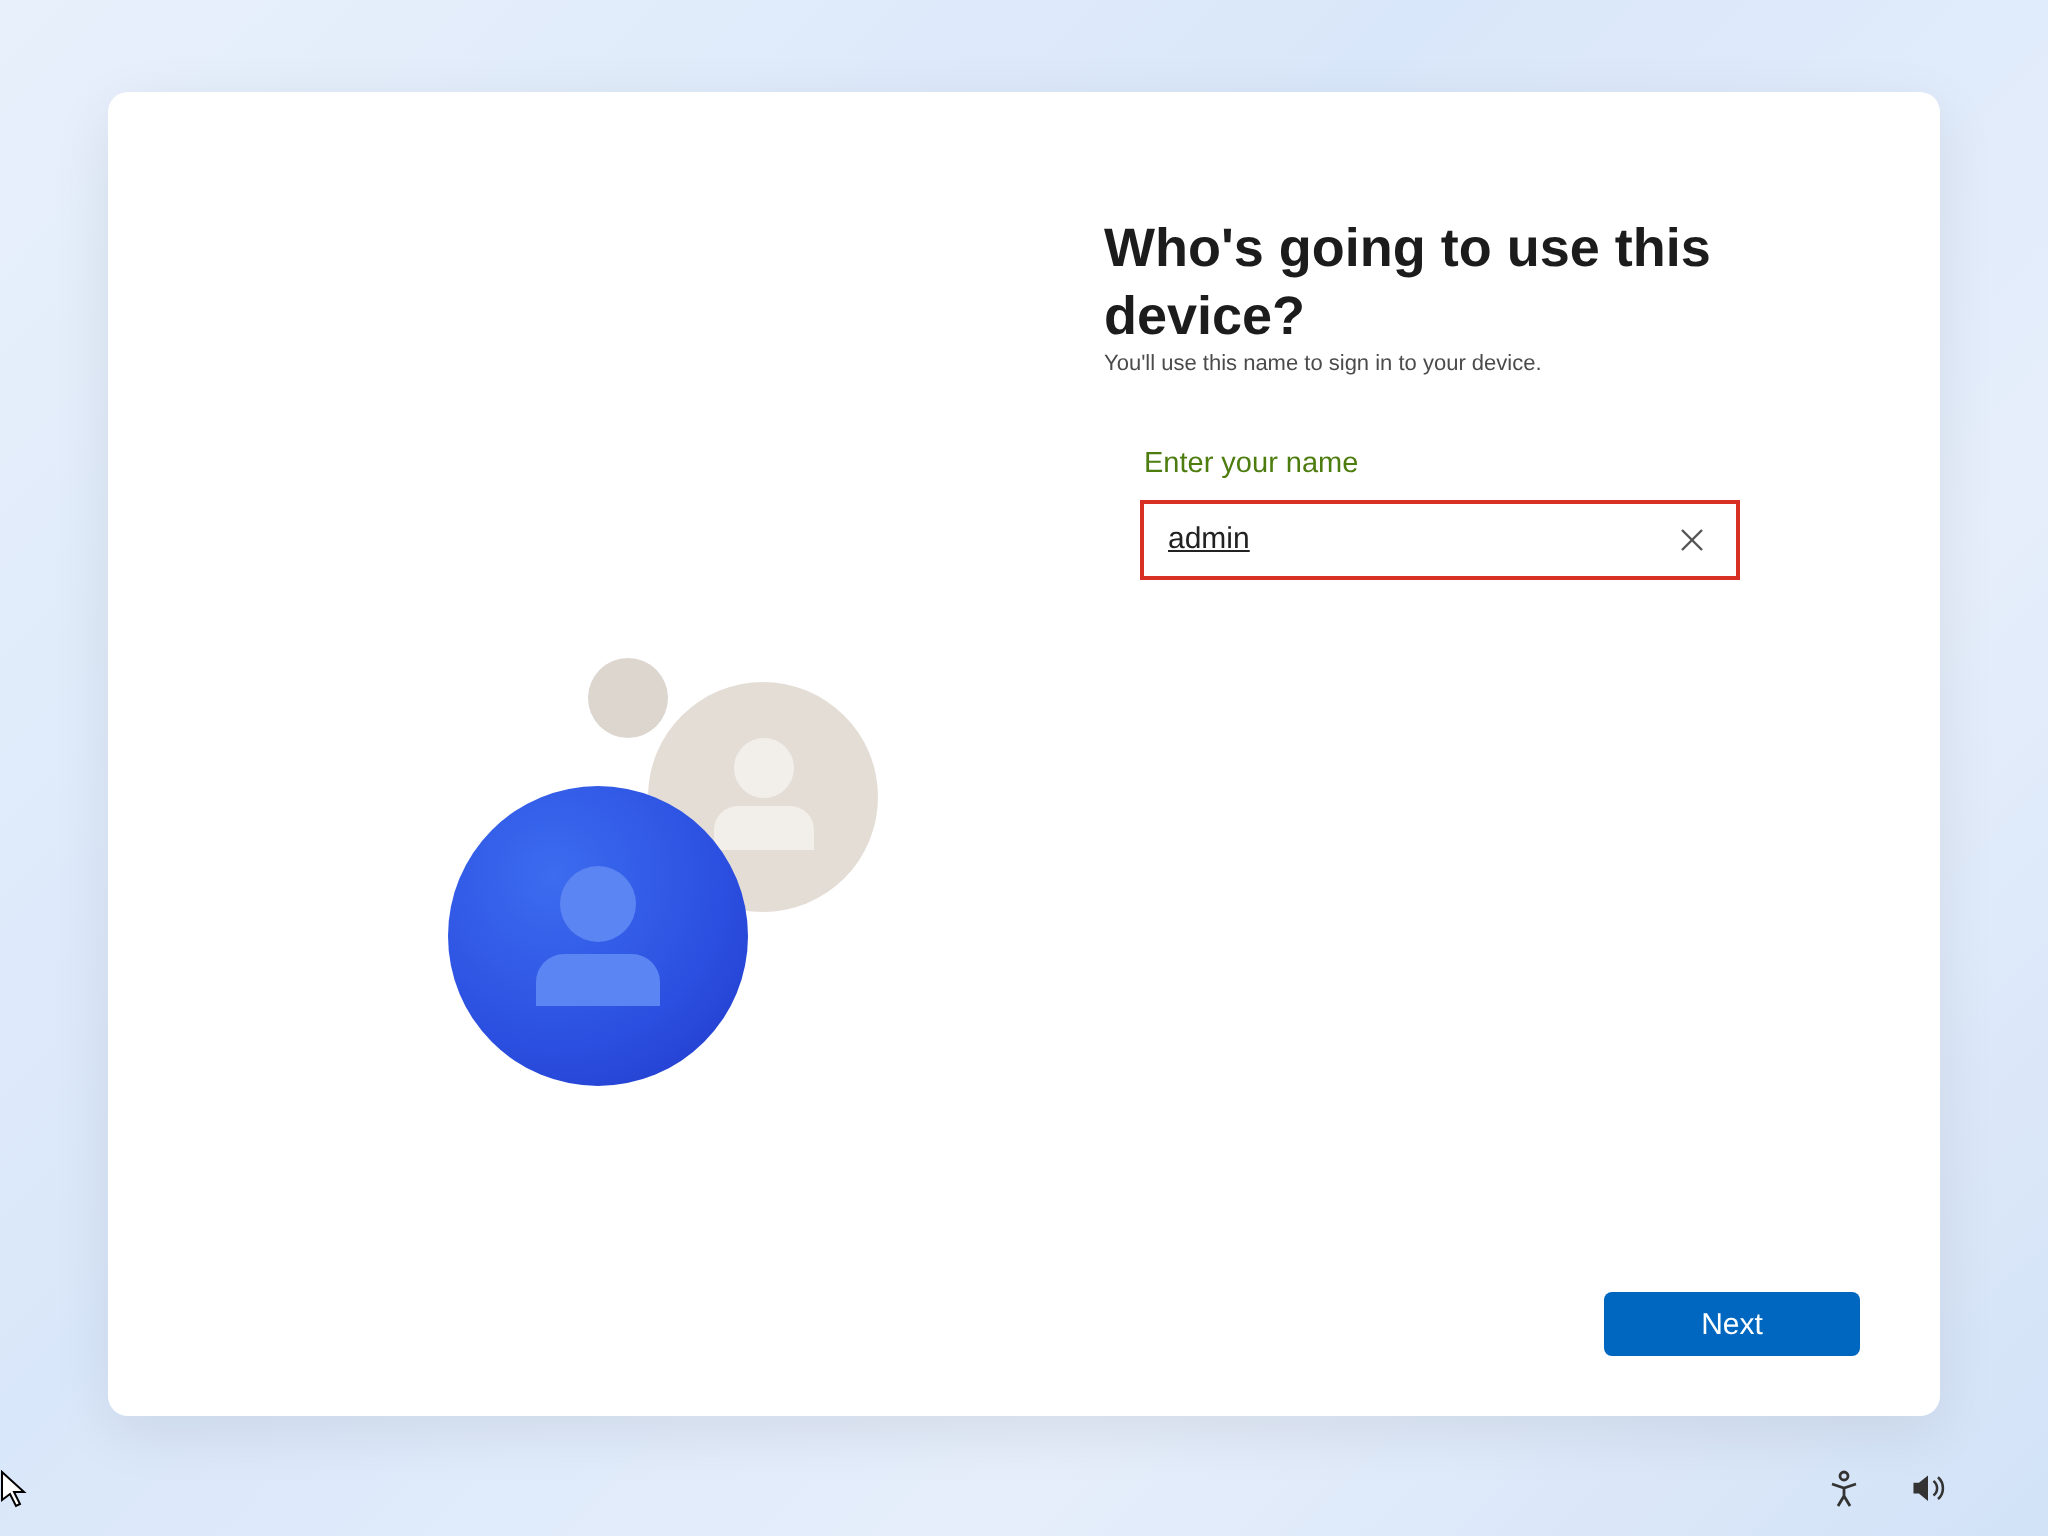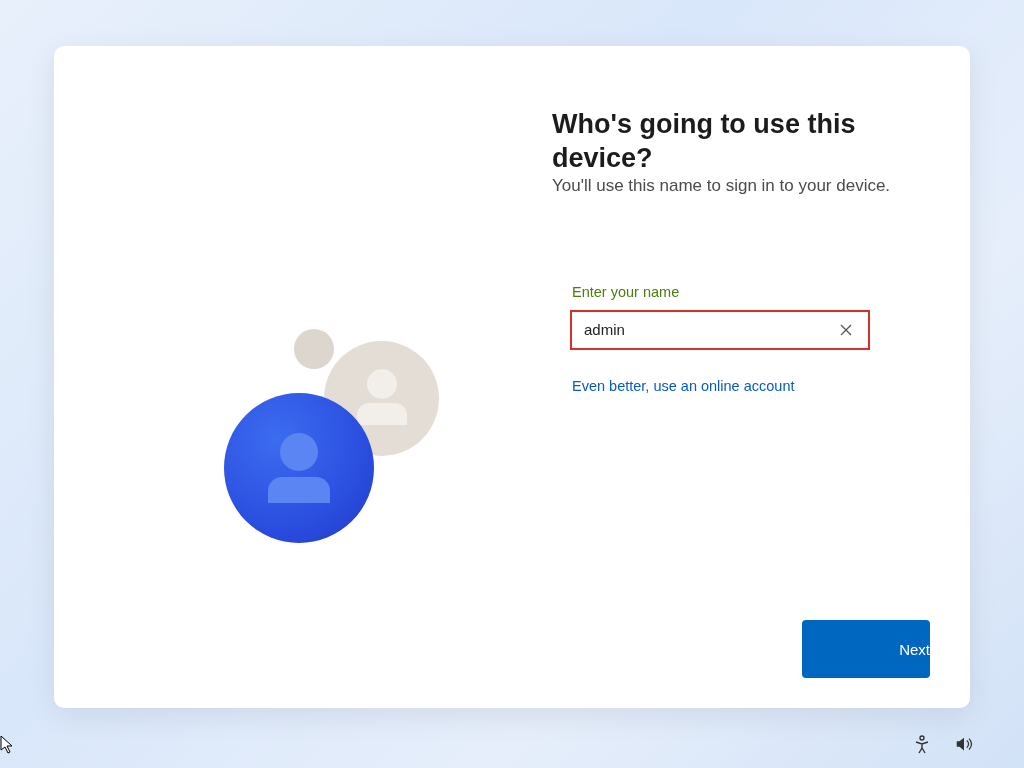--- a/index.html
+++ b/index.html
@@ -79,23 +79,23 @@
     position: relative;
   }
   .heading {
     font-size: 27px;
     font-weight: 600;
     color: #1c1c1c;
     line-height: 1.25;
     margin-bottom: 0;
   }
   .subheading {
-    font-size: 17px;
+    font-size: 11px;
     color: #4b4b4b;
-    margin-bottom: 88px;
+    margin-bottom: 36px;
   }
   .field-label {
     font-size: 14.5px;
     color: #4d7c0f;
     margin-left: 20px;
     margin-bottom: 10px;
   }
   .input-wrap {
     margin-left: 18px;
     width: 300px;
@@ -107,20 +107,21 @@
     padding: 0 10px 0 12px;
   }
   .name-input {
     flex:1;
     border:none;
     outline:none;
     font-size:15px;
     color:#222;
     background:transparent;
     font-family:inherit;
+    text-decoration:underline;
   }
   .clear-btn {
     width:24px; height:24px;
     display:flex; align-items:center; justify-content:center;
     cursor:pointer;
     color:#555;
   }
   .clear-btn svg { width:12px; height:12px; }
   .online-link {
     margin-left: 20px;
@@ -128,29 +129,28 @@
     font-size: 14.5px;
     color: #0a5bc4;
     cursor: pointer;
     display:inline-block;
   }
   .next-btn {
     position:absolute;
     right: 40px;
     bottom: 30px;
     width: 128px;
-    height: 58px;
+    height: 32px;
     background:#0067c0;
     color:#fff;
     border:none;
     border-radius:4px;
     font-size:15px;
     cursor:pointer;
     font-family:inherit;
-    text-align:right;
   }
   .taskbar-icons {
     position:absolute;
     right: 50px;
     bottom: 14px;
     display:flex;
     gap:22px;
     align-items:center;
     color:#333;
   }
@@ -191,21 +191,20 @@
     <div class="input-wrap">
       <input class="name-input" type="text" value="admin" style="">
       <span class="clear-btn">
         <svg viewBox="0 0 12 12" stroke="#555" stroke-width="1.2" fill="none">
           <line x1="1" y1="1" x2="11" y2="11"></line>
             <line x1="11" y1="1" x2="1" y2="11"></line>
         </svg>
       </span>
     </div>
 
-    <a class="online-link">Even better, use an online account</a>
 
     <button class="next-btn">Next</button>
   </div>
 </div>
 
 <div class="taskbar-icons">
   <span>
     <svg viewBox="0 0 20 20" fill="none" stroke="#333" stroke-width="1.4">
       <circle cx="10" cy="4" r="2"></circle>
       <path d="M4 8 L10 10 L16 8 M10 10 L10 14 M10 14 L7 19 M10 14 L13 19"></path>

